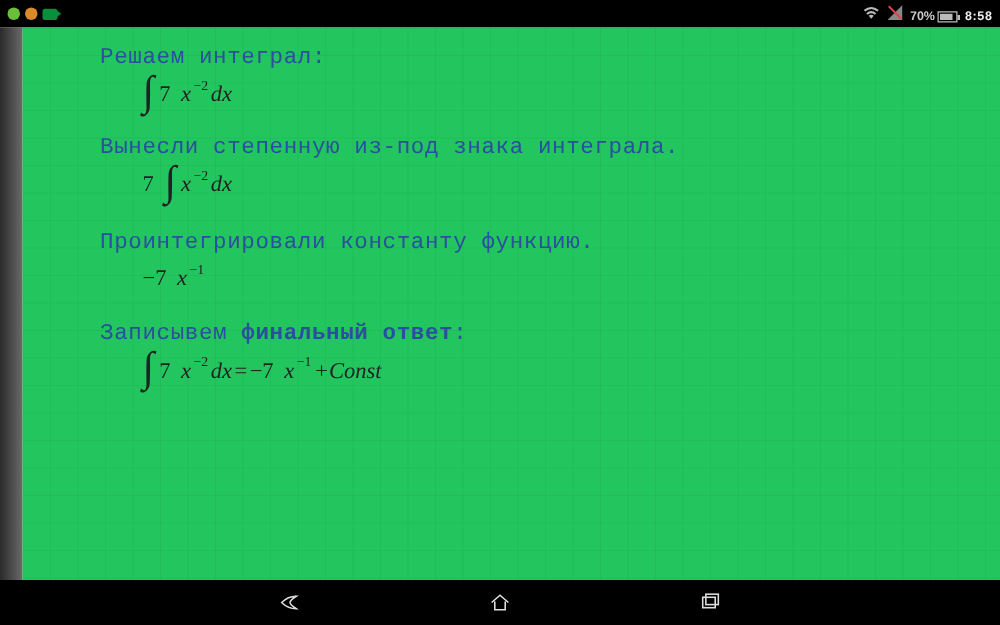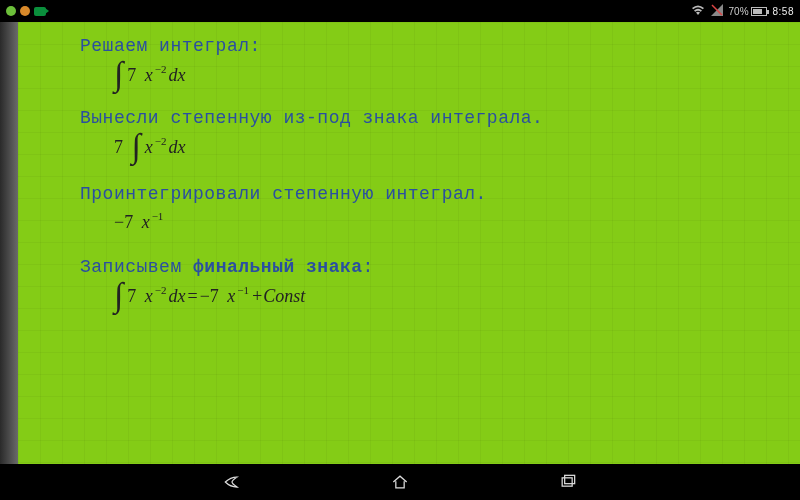--- a/index.html
+++ b/index.html
@@ -1,36 +1,36 @@
 <!DOCTYPE html>
 <html><head>
 <meta charset="utf-8">
 <style>
   * { margin: 0; padding: 0; box-sizing: border-box; }
   html, body { width: 800px; height: 500px; overflow: hidden; font-family: Arial, sans-serif; }
   .device { width: 800px; height: 500px; background: #000; display: flex; flex-direction: column; }
   .statusbar { height: 22px; background: #000; color: #ccc; display: flex; align-items: center; padding: 0 6px; font-size: 11px; }
   .sb-left { display: flex; gap: 4px; align-items: center; }
-  .sb-right { margin-left: auto; display: flex; gap: 6px; align-items: center; }
+  .sb-right { margin-left: auto; display: flex; gap: 6px; align-items: flex-end; font-weight: bold; }
   .dot { width: 10px; height: 10px; border-radius: 50%; }
   .dot.green { background: #6cbf3a; }
   .dot.orange { background: #d98a2b; }
   .camera { width: 12px; height: 9px; background: #0a8f3c; border-radius: 2px; position: relative; }
   .camera::after { content:''; position:absolute; right:-3px; top:1px; width:0; height:0; border-left:4px solid #0a8f3c; border-top:3px solid transparent; border-bottom:3px solid transparent; }
   .batt { display:inline-flex; align-items:center; gap:2px; }
   .batt-pct { font-size: 10px; color: #ccc; }
   .batt-ico { width: 16px; height: 9px; border: 1px solid #bbb; position: relative; }
   .batt-ico::after { content:''; position:absolute; right:-3px; top:2px; width:2px; height:4px; background:#bbb; }
   .batt-fill { position:absolute; left:1px; top:1px; bottom:1px; width:70%; background:#bbb; }
   .clock { font-size: 10px; color:#eee; letter-spacing: 0.5px; }
   .signal { font-size: 12px; color: #999; position: relative; }
 
   .content-wrap { flex: 1; background: #e8e8e8; display: flex; }
   .leftedge { width: 18px; background: linear-gradient(90deg,#2a2a2a,#6a6a6a); }
-  .page { flex:1; background: #84cc16; position: relative; overflow: hidden; }
+  .page { flex:1; background: #22c55e; position: relative; overflow: hidden; }
   
   .page::before {
     content:''; position:absolute; inset:0;
     background-image:
       linear-gradient(to right, rgba(0,0,0,0.04) 1px, transparent 1px),
       linear-gradient(to bottom, rgba(0,0,0,0.04) 1px, transparent 1px);
     background-size: 22px 22px;
     pointer-events:none;
   }
   .body { position: relative; padding: 14px 0 0 62px; }
@@ -92,28 +92,28 @@
         </div>
 
         <div class="line">Вынесли степенную из-под знака интеграла.</div>
         <div class="math">
           <span>7</span>&nbsp;
           <span class="intsym">∫</span>
           <span class="var">x</span><sup>−2</sup>
           <span class="var">dx</span>
         </div>
 
-        <div class="line">Проинтегрировали степенную интеграл.</div>
+        <div class="line">Проинтегрировали константу функцию.</div>
         <div class="math">
           <span>−7</span>&nbsp;
           <span class="var">x</span><sup>−1</sup>
         </div>
 
         <div class="line">
-          <span>Записывем </span><span class="bold">финальный знака</span><span>:</span>
+          <span>Записывем </span><span class="bold">финальный ответ</span><span>:</span>
         </div>
         <div class="math">
           <span class="intsym">∫</span>
           <span>7</span>&nbsp;
           <span class="var">x</span><sup>−2</sup>
           <span class="var">dx</span>
           <span>=</span>
           <span>−7</span>&nbsp;
           <span class="var">x</span><sup>−1</sup>
           <span class="var">+Const</span>

